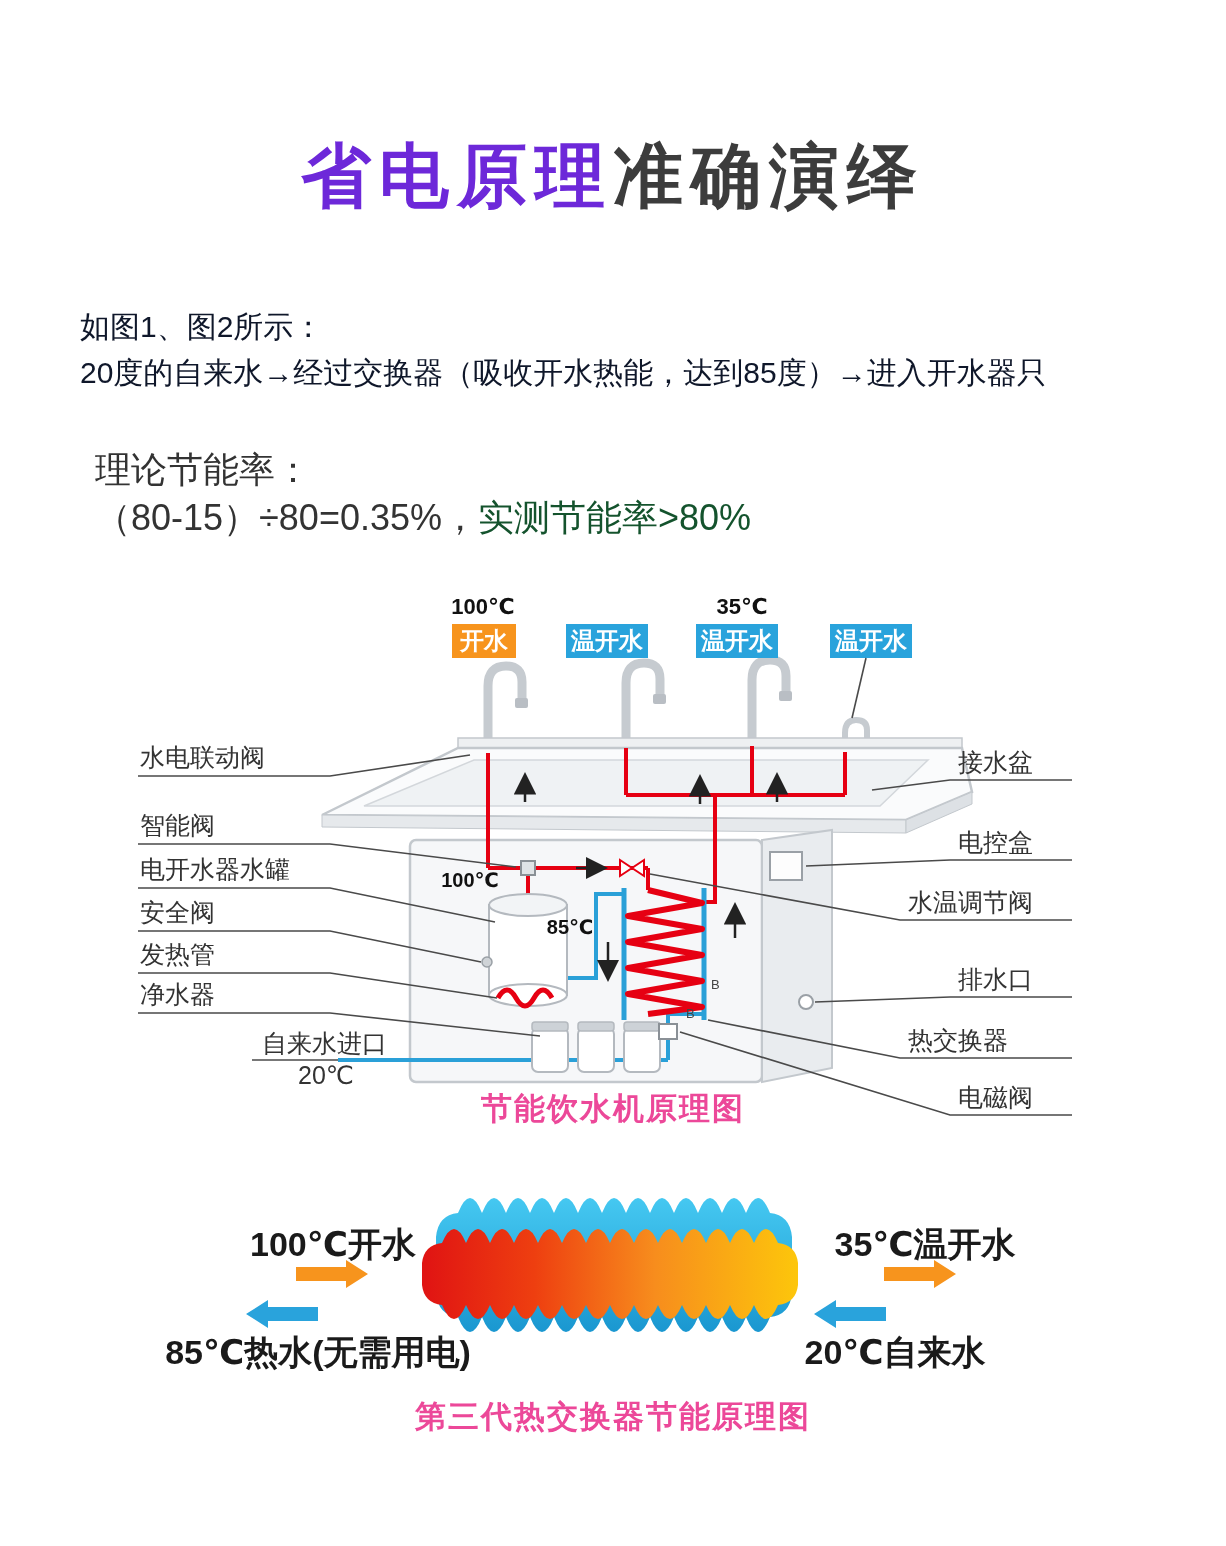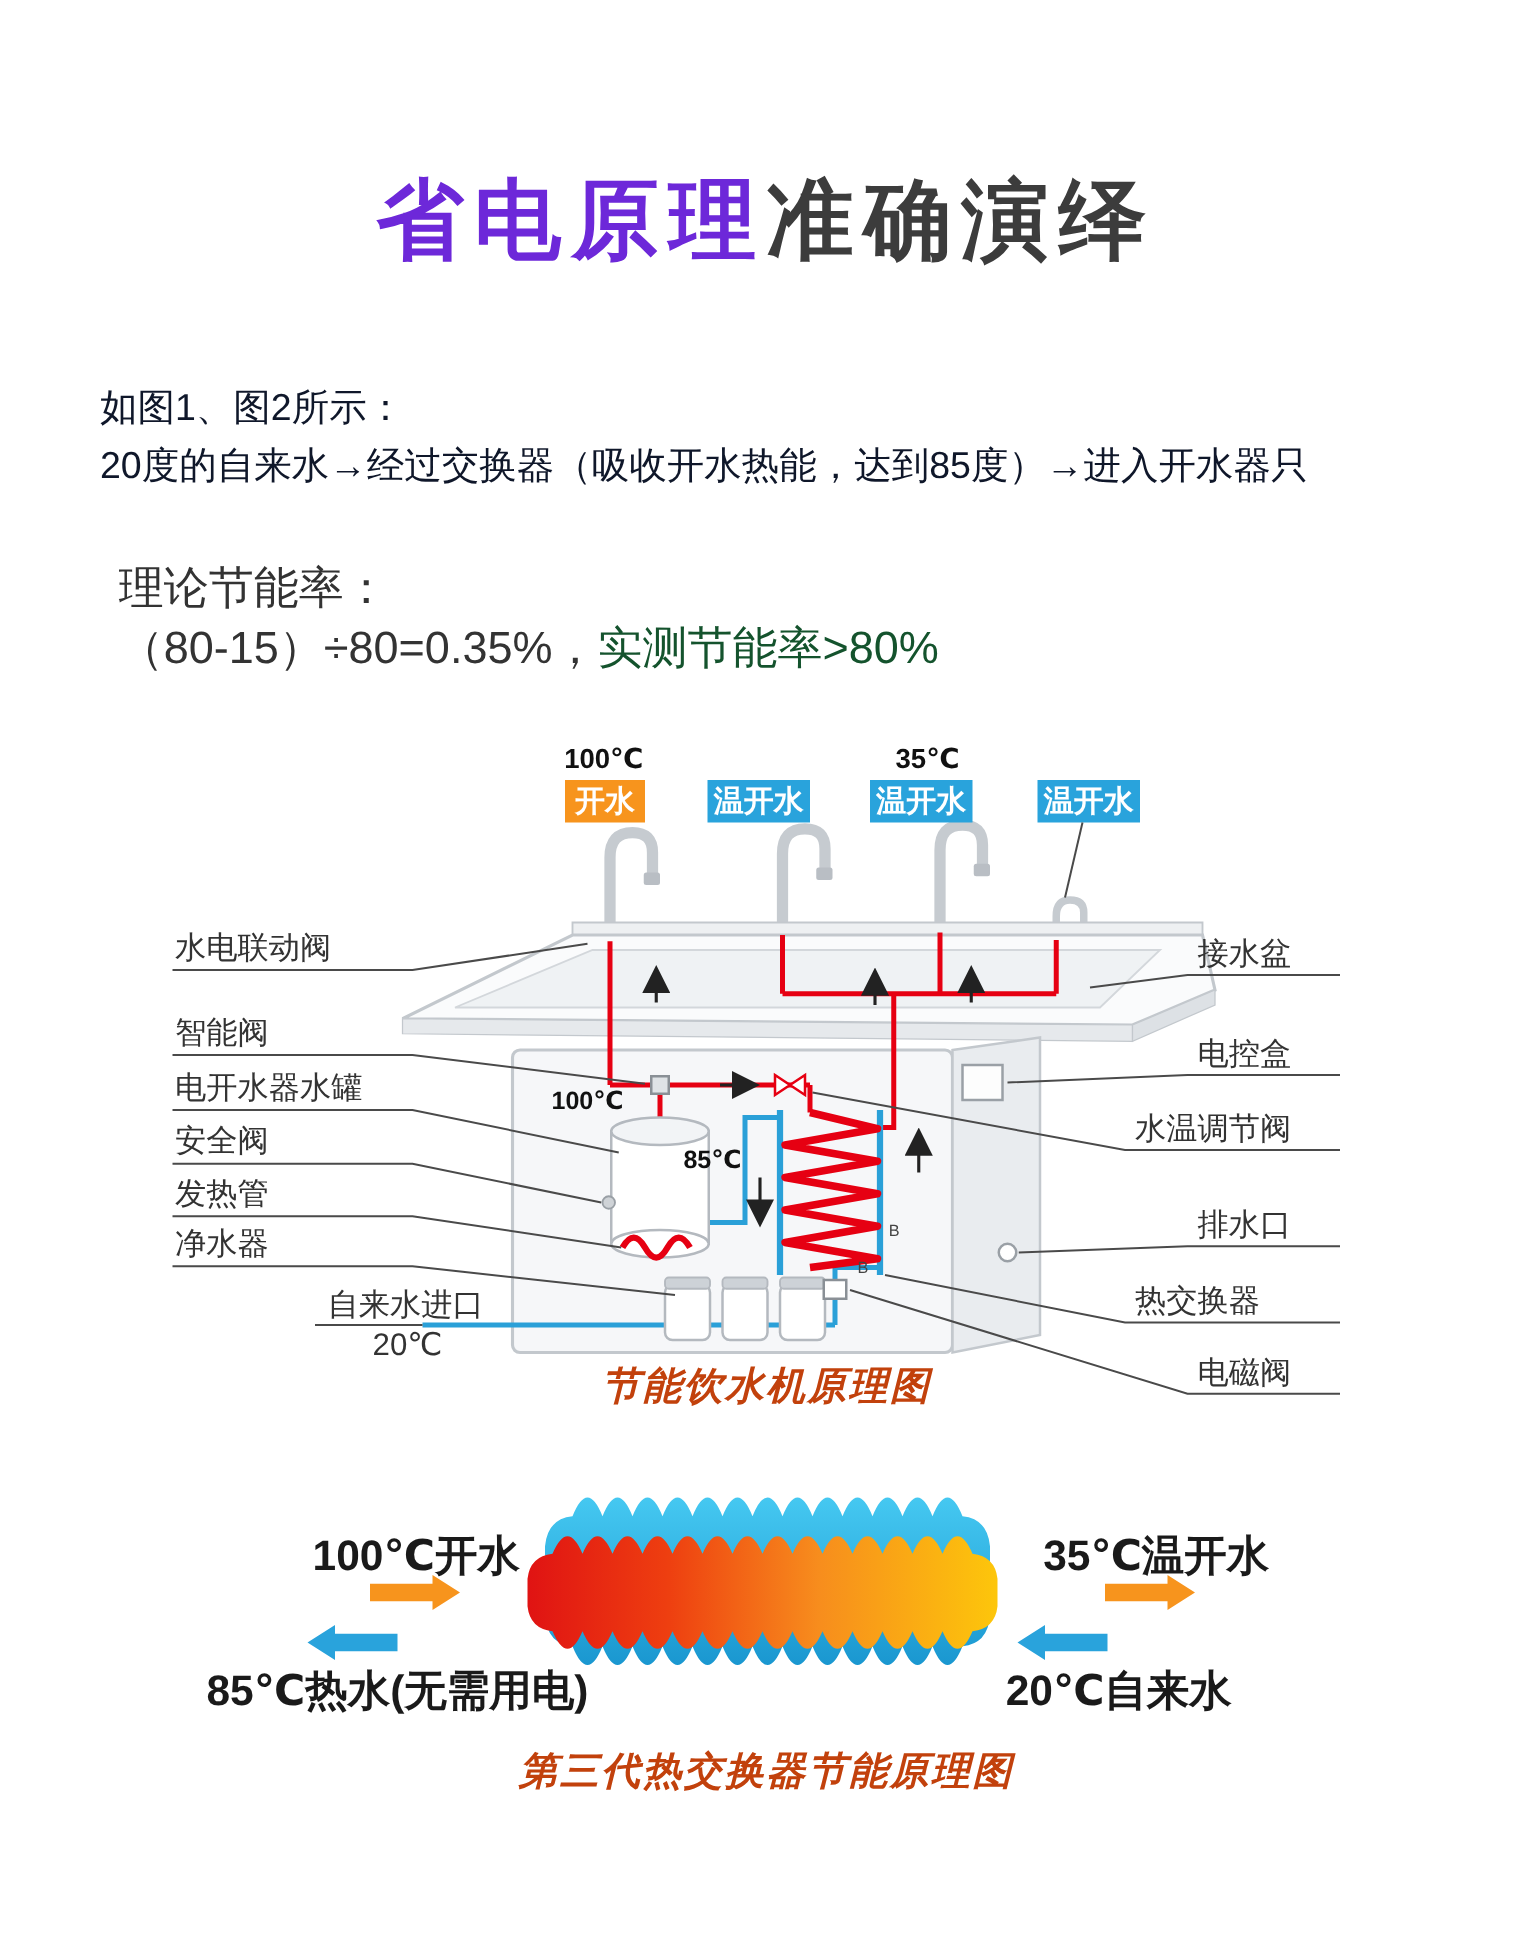--- a/index.html
+++ b/index.html
@@ -11,21 +11,21 @@
            font-size:70px; font-weight:700; color:#3c3c3c; letter-spacing:8px; white-space:nowrap; }
   .title .hl { color:#6d28d9; }
 
   .intro { position:absolute; top:276px; left:80px; width:1090px;
            font-size:30px; line-height:46px; color:#0f172a;margin-top:28px; }
   .theory { position:absolute; top:446px; left:95px; width:1090px;
             font-size:36px; line-height:48px; color:#333; }
   .red { color:#14532d; }
 
   .caption { position:absolute; left:0; width:100%; text-align:center;
-             font-size:31px; font-weight:700; color:#c2410c; letter-spacing:2px;font-style:italic; }
+             font-size:31px; font-weight:700; color:#ec4899; letter-spacing:2px; }
   .caption1 { top:1088px; }
   .caption2 { top:1396px; }
 
   svg { position:absolute; left:0; }
   .svg1 { top:590px; }
   .svg2 { top:1168px; }
 
   .s-label { font-size:25px; fill:#333; }
   .s-tag   { font-size:24px; font-weight:700; fill:#fff; text-anchor:middle; }
   .s-temp  { font-size:22px; font-weight:700; fill:#111; text-anchor:middle; }

